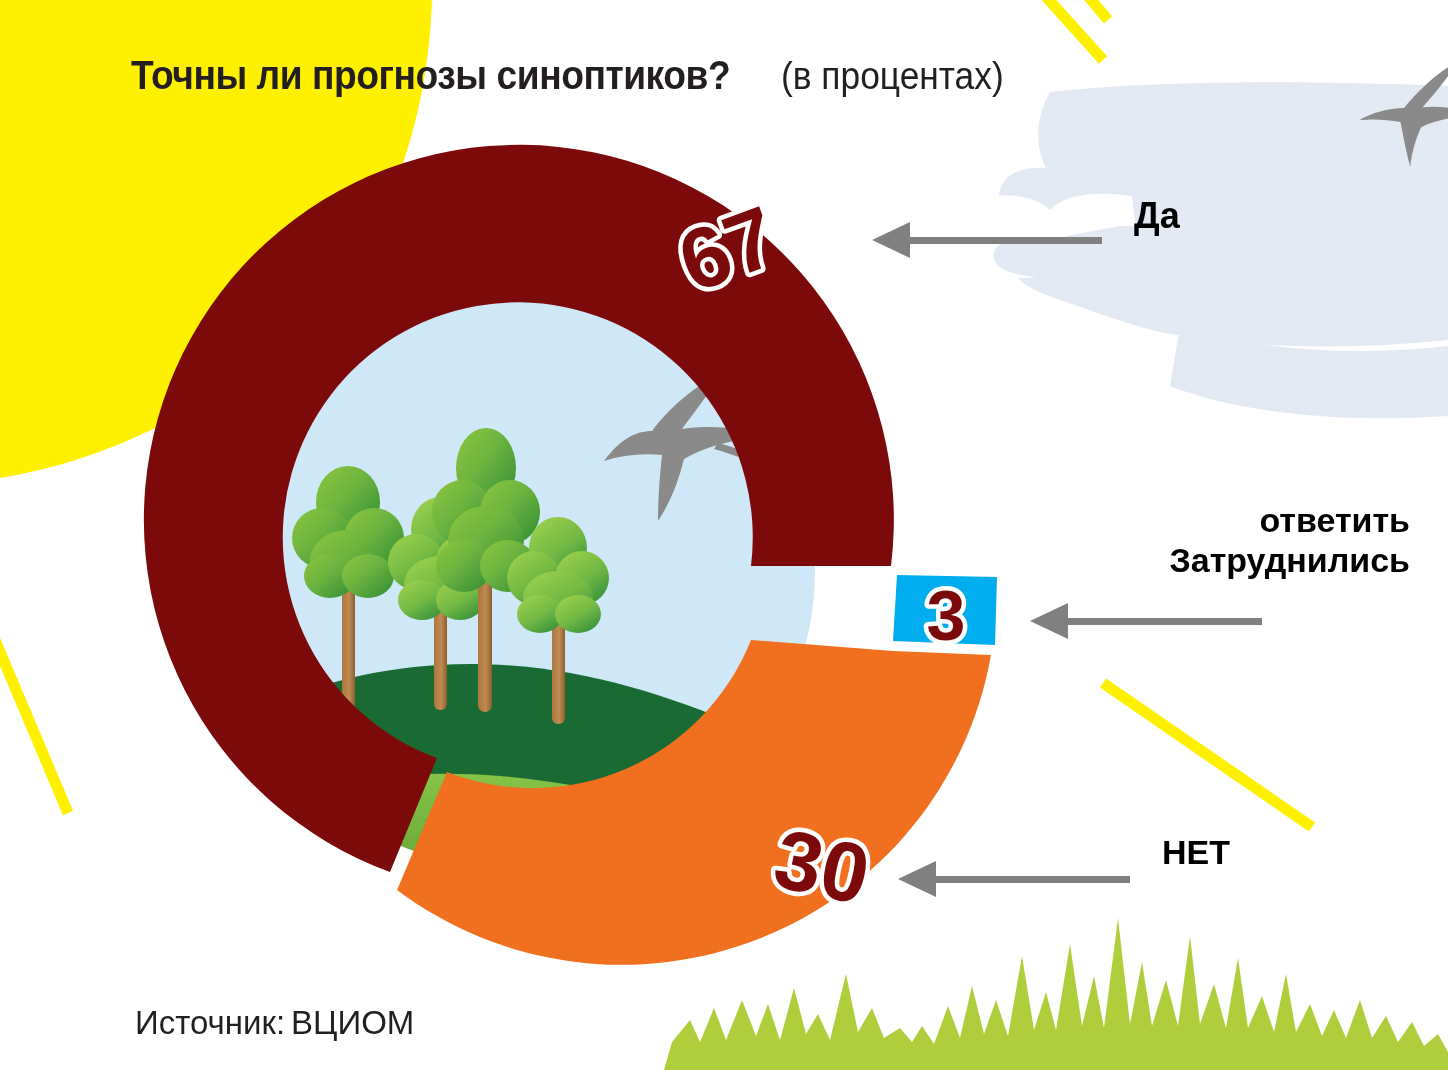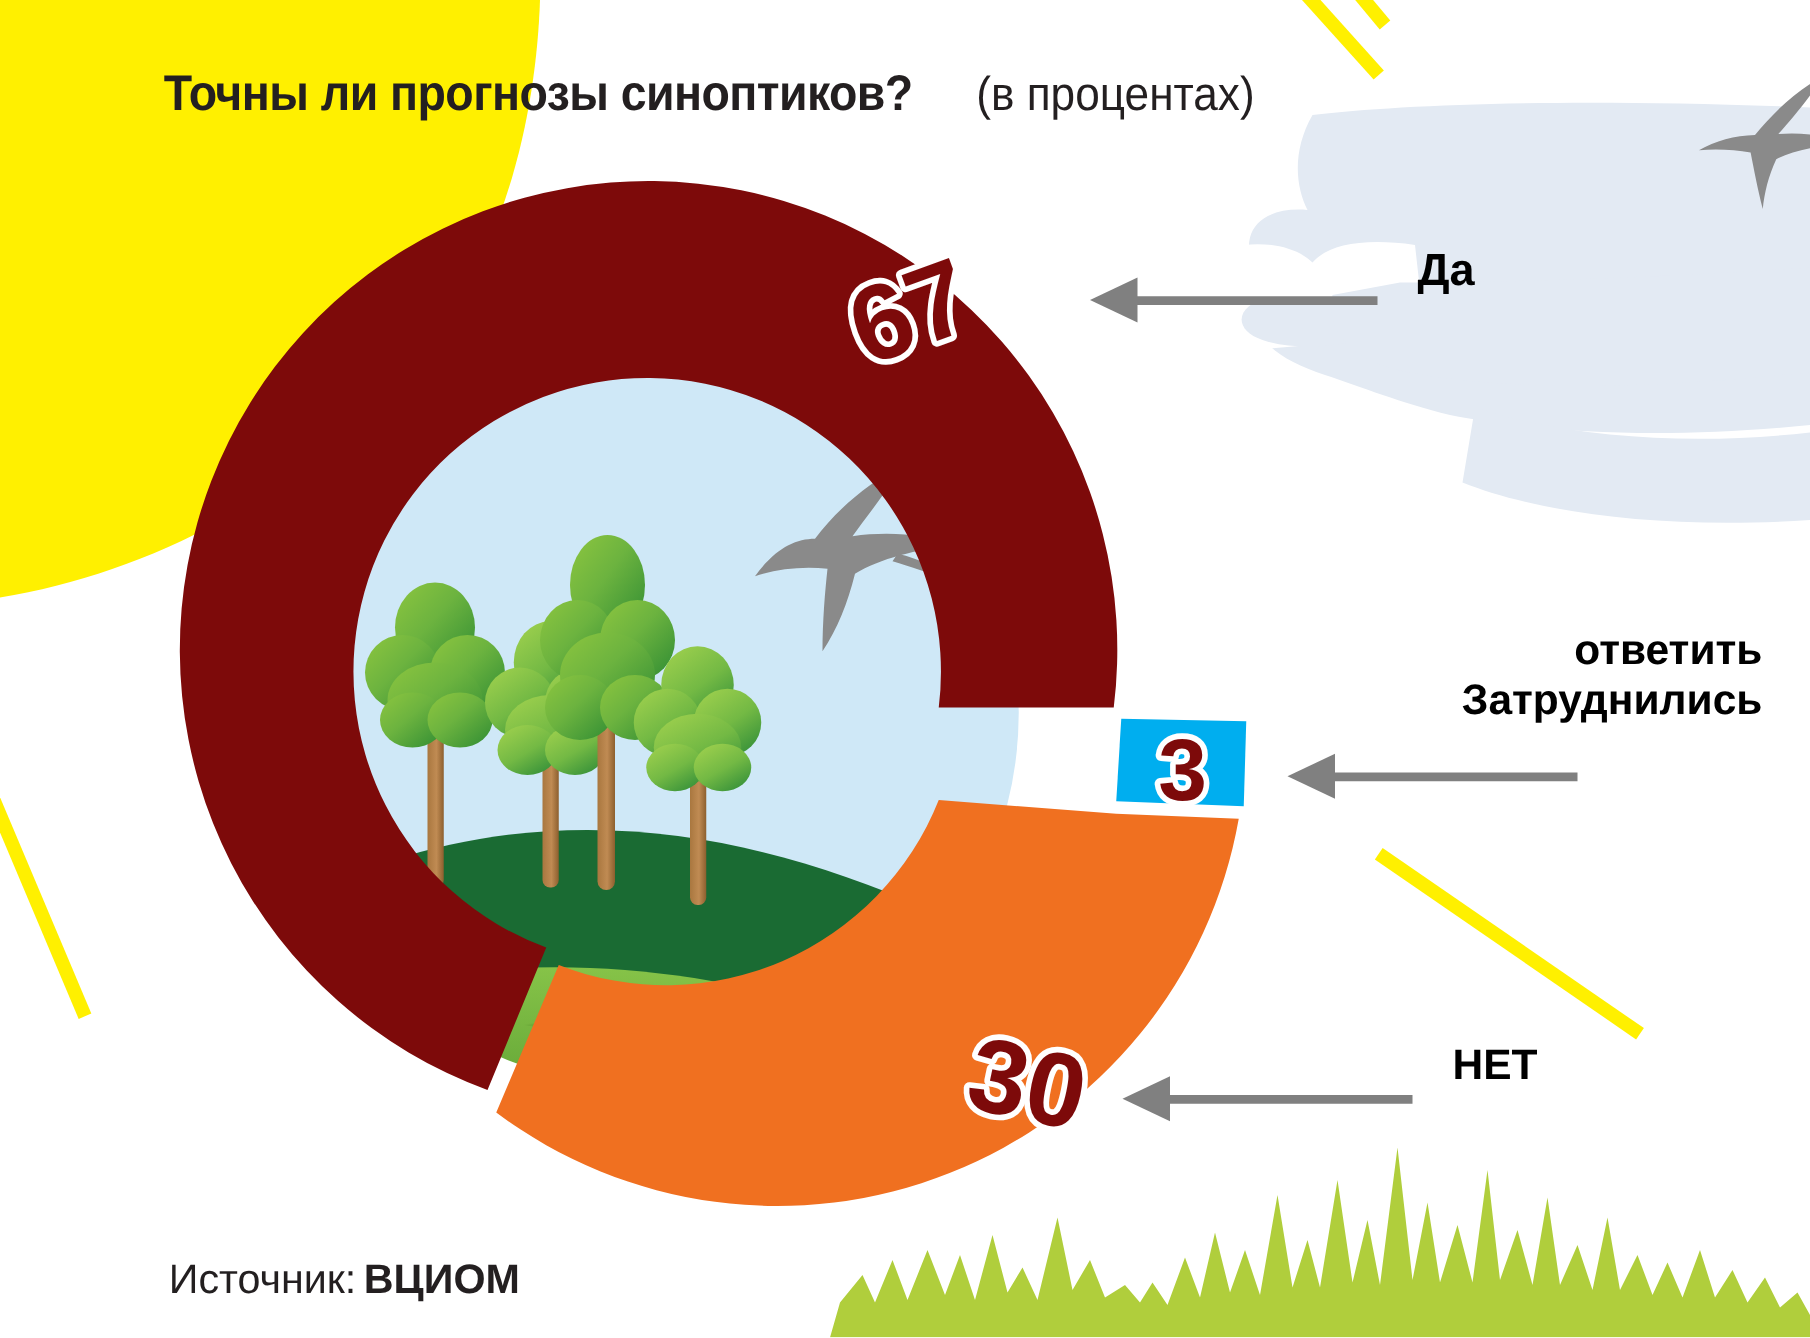--- a/index.html
+++ b/index.html
@@ -34,21 +34,21 @@
   #label-yes{left:1134px;top:195px;font-size:36px;}
   #label-hard{left:1110px;top:500px;font-size:34px;text-align:right;width:300px;line-height:1.18;}
   #label-no{left:1134px;top:833px;font-size:34px;margin-left:28px;}
 
   .source-wrap{
     position:absolute;left:135px;top:1004px;z-index:45;white-space:nowrap;
     font-family:"Liberation Sans","DejaVu Sans",sans-serif;
     font-size:33px;color:#231f20;
   }
   .source-label{font-weight:normal;margin-top:12px;}
-  .source-value{font-weight:bold;margin-left:6px;}
+  .source-value{font-weight:normal;margin-left:6px;}
 
   .val{
     font-family:"Liberation Sans","DejaVu Sans",sans-serif;
     font-weight:bold;fill:#7d0a0a;stroke:#ffffff;stroke-width:9px;
     paint-order:stroke fill;stroke-linejoin:round;
   }
 </style>
 </head>
 <body>
 

